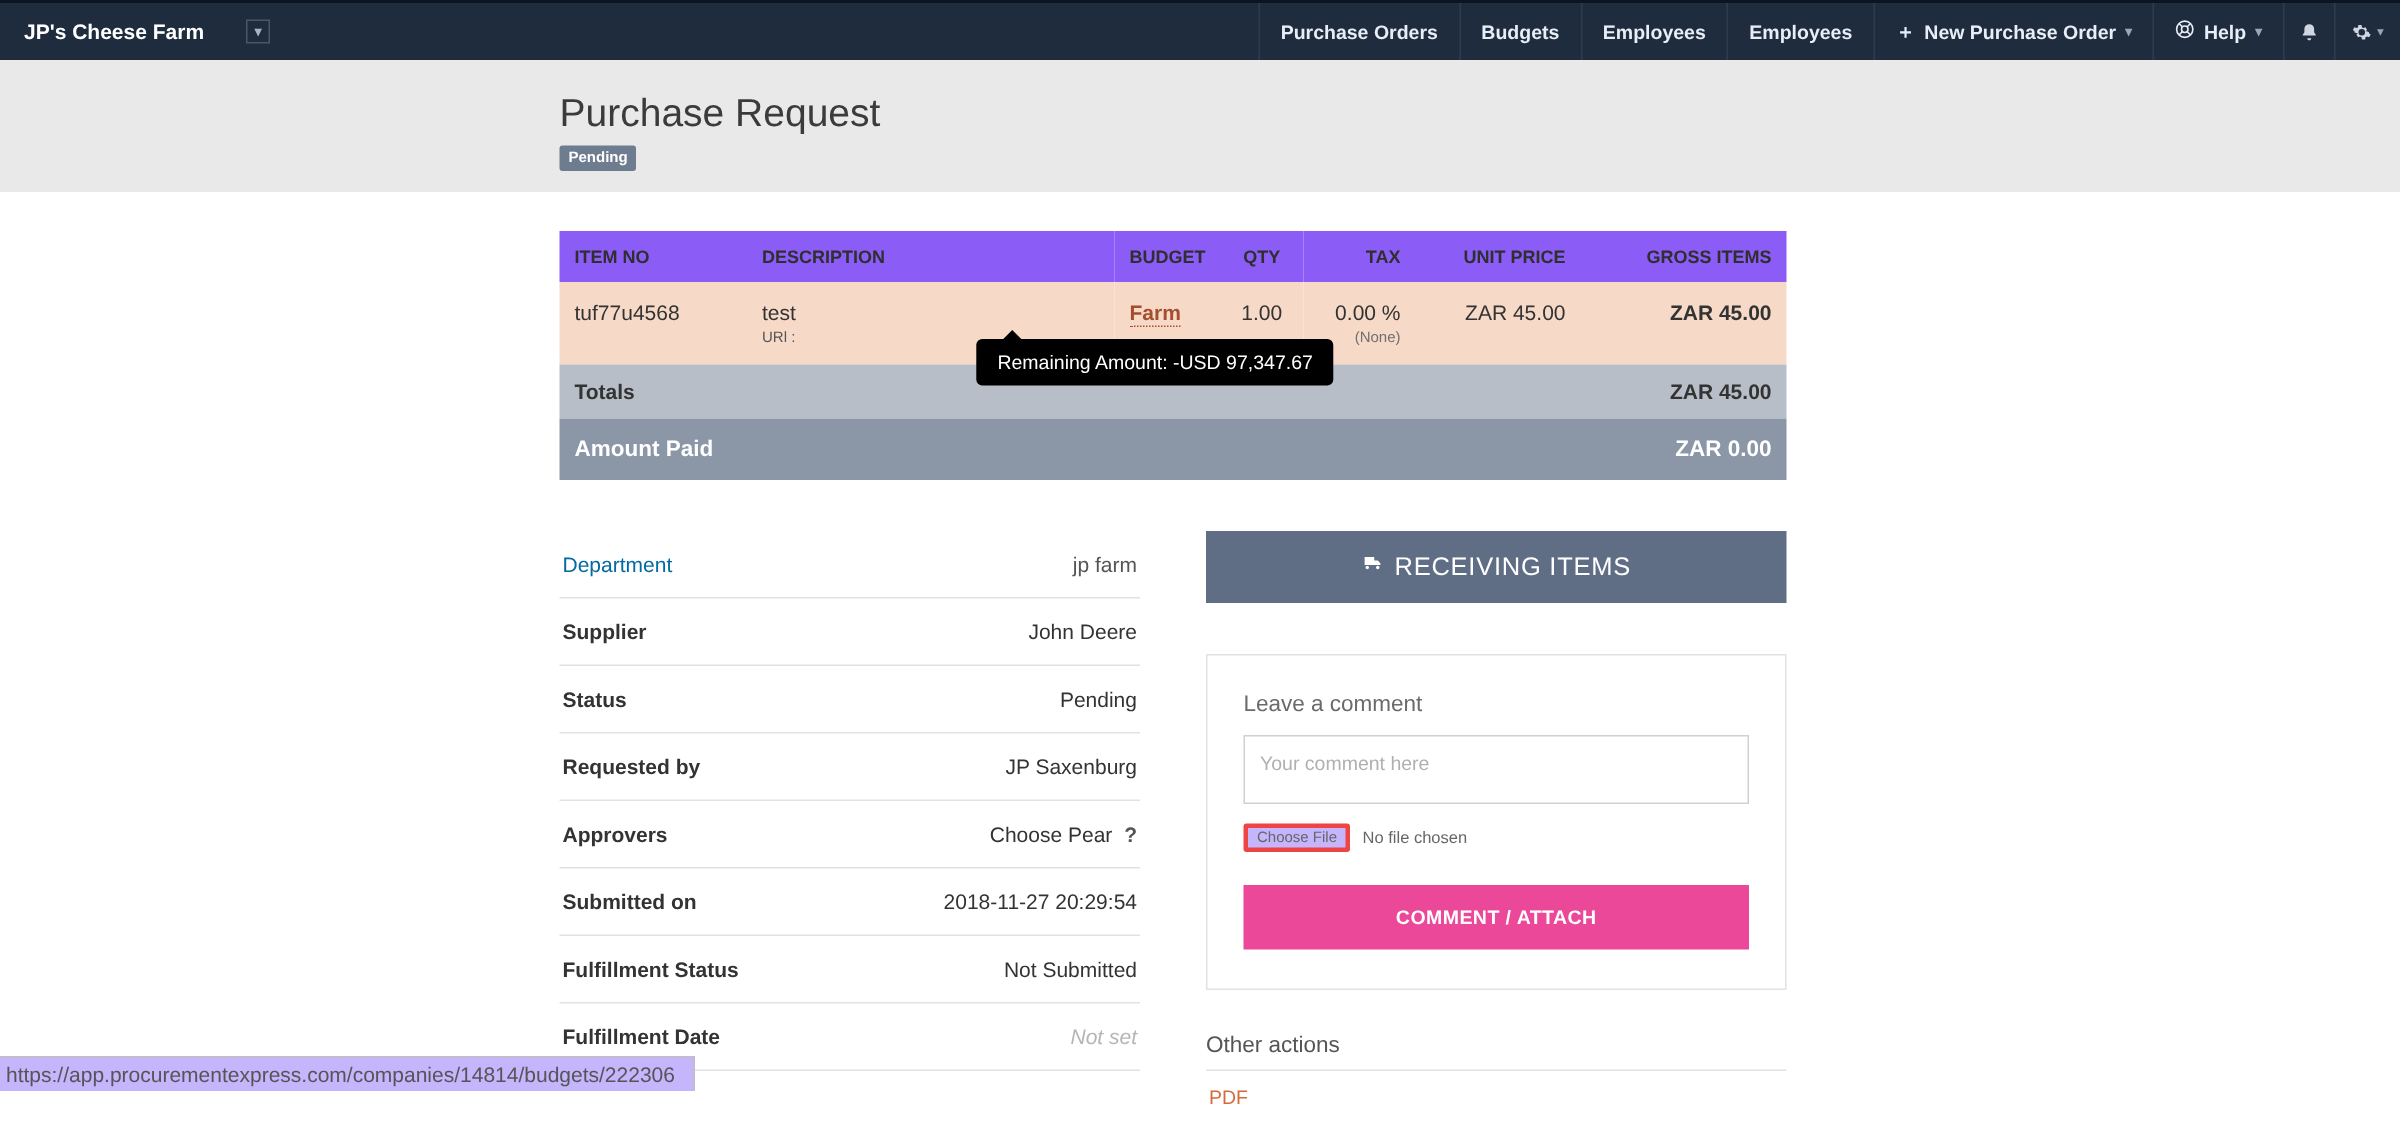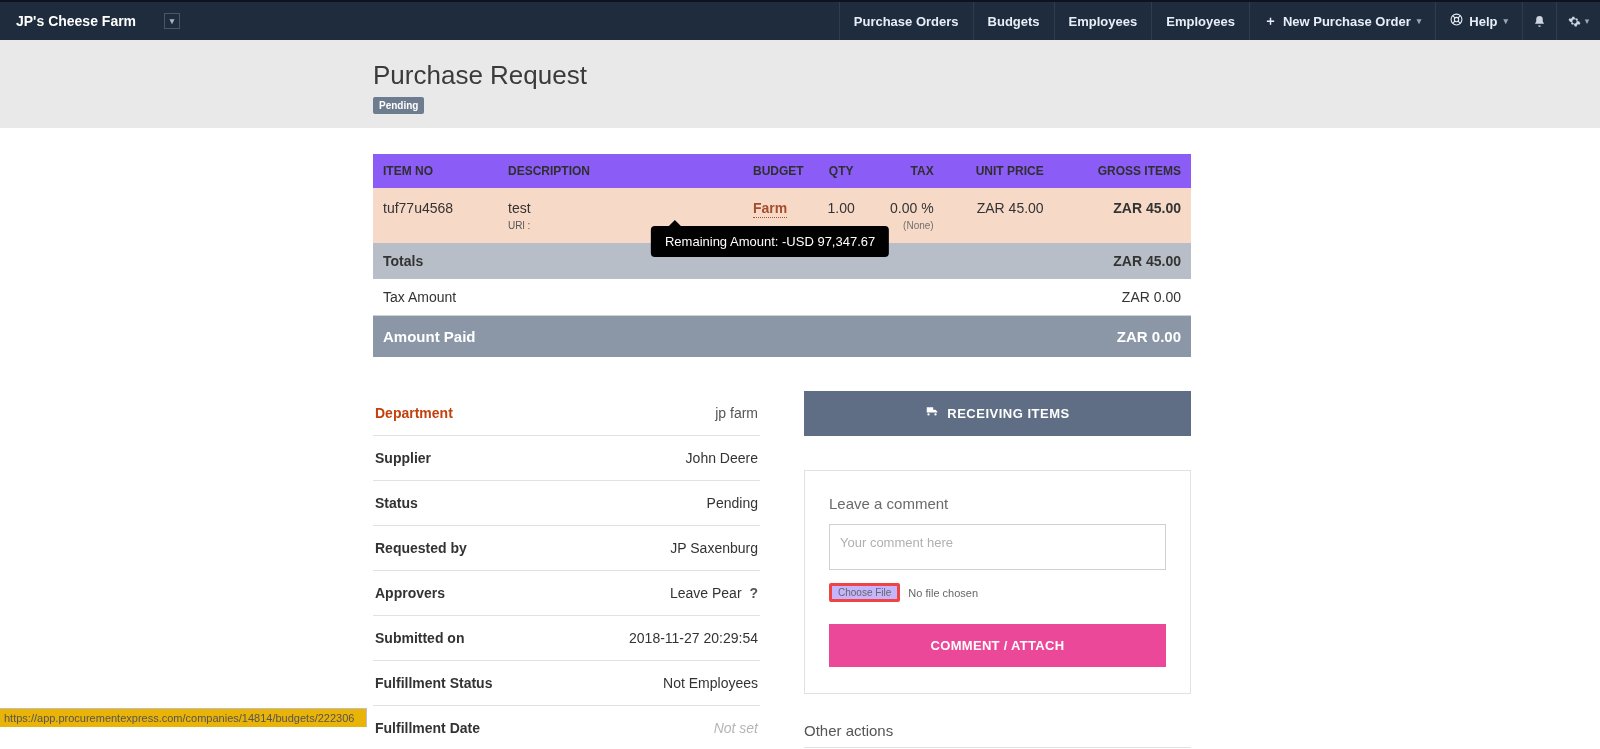--- a/index.html
+++ b/index.html
@@ -54,37 +54,37 @@
   .col-left, .col-right { flex: 1; min-width: 0; }
 
   
   .detail-row { display: flex; justify-content: space-between; align-items: center; padding: 14px 2px; border-bottom: 1px solid #e2e2e2; font-size: 14px; }
   .detail-row .label { color: #333; font-weight: 700; }
   .detail-row .value { color: #333; }
   .detail-row .value.muted { color: #b5b5b5; font-style: italic; }
   .q-mark { font-weight: 700; margin-left: 4px; color: #555; cursor: help; }
 
   
-  .btn-block { display: flex; align-items: center; justify-content: center; gap: 8px; width: 100%; background: #5f6e85; color: #fff; font-weight: 700; font-size: 13px; padding: 14px 0; letter-spacing: .5px; cursor: pointer; }
+  .btn-block { display: flex; align-items: center; justify-content: center; gap: 8px; width: 100%; background: #5f6e85; color: #fff; font-weight: 400; font-size: 17px; padding: 14px 0; letter-spacing: .5px; cursor: pointer; }
   .btn-block svg { width: 14px; height: 14px; fill: #fff; }
 
   .comment-box { border: 1px solid #e2e2e2; padding: 24px 24px 26px; margin-top: 34px; }
   .comment-title { color: #6a6a6a; font-size: 15px; margin-bottom: 12px; }
   .comment-input { width: 100%; height: 46px; border: 1px solid #d0d0d0; padding: 10px 10px; font-size: 13px; color: #333; resize: none; font-family: inherit; }
   .comment-input::placeholder { color: #b0b0b0; }
   .file-row { display: flex; align-items: center; gap: 8px; margin-top: 10px; font-size: 11px; color: #666; }
   .file-btn { font: 10px Arial; padding: 1px 6px; border: 3px solid #ef4444; background: #c4b5fd; border-radius: 2px; cursor: pointer; }
   .btn-comment { display: block; width: 100%; background: #ec4899; color: #fff; font-weight: 700; font-size: 13px; padding: 14px 0; text-align: center; margin-top: 22px; letter-spacing: .3px; cursor: pointer; }
 
   .other-actions { margin-top: 28px; }
   .other-actions h4 { font-size: 15px; color: #555; font-weight: 400; padding-bottom: 8px; border-bottom: 1px solid #e2e2e2; }
   .action-link { display: block; color: #d56a3a; font-size: 13px; padding: 10px 2px 4px; cursor: pointer; }
 
   
-  .url-hint { position: fixed; left: 0; bottom: 22px; background: #eab308; border: 1px solid #c0c0c0; border-left: none; border-bottom: none; padding: 3px 12px 3px 4px; font-size: 11px; color: #555; font-family: Arial; z-index: 50; box-shadow: 0 0 0 rgba(0,0,0,0); }
+  .url-hint { position: fixed; left: 0; bottom: 22px; background: #c4b5fd; border: 1px solid #c0c0c0; border-left: none; border-bottom: none; padding: 3px 12px 3px 4px; font-size: 14px; color: #555; font-family: Arial; z-index: 50; box-shadow: 0 0 0 rgba(0,0,0,0); }
   .bottom-fade { position: fixed; left: 0; right: 0; bottom: 0; height: 24px; pointer-events: none; }
 </style>
 </head>
 <body>
 
 <div class="topnav">
   <div class="topnav-left">
     <div class="company-select">
       <span>JP's Cheese Farm</span>
       <span class="caret-box">▾</span>
@@ -175,63 +175,59 @@
           <span class="tax-main">0.00 %</span>
           <span class="tax-sub">(None)</span>
         </td>
         <td class="cell-right">ZAR 45.00</td>
         <td class="cell-right gross">ZAR 45.00</td>
       </tr>
       <tr class="totals">
         <td colspan="6">Totals</td>
         <td class="cell-right">ZAR 45.00</td>
       </tr>
-      <tr class="tax">
-        <td colspan="6">Tax Amount</td>
-        <td class="cell-right">ZAR 0.00</td>
-      </tr>
       <tr class="paid">
         <td colspan="6">Amount Paid</td>
         <td class="cell-right">ZAR 0.00</td>
       </tr>
     </tbody>
   </table>
 
   <div class="two-col">
     <div class="col-left">
       <div class="detail-row">
-        <span class="label" style="font-weight:700;color:#c2410c">Department</span>
+        <span class="label" style="font-weight:400;color:#0369a1">Department</span>
         <span class="value" style="color:#555">jp farm</span>
       </div>
       <div class="detail-row">
         <span class="label">Supplier</span>
         <span class="value">John Deere</span>
       </div>
       <div class="detail-row">
         <span class="label">Status</span>
         <span class="value">Pending</span>
       </div>
       <div class="detail-row">
         <span class="label">Requested by</span>
         <span class="value">JP Saxenburg</span>
       </div>
       <div class="detail-row">
         <span class="label">Approvers</span>
         <span class="value">
-          <span>Leave Pear</span>
+          <span>Choose Pear</span>
           <span class="q-mark">?</span>
         </span>
       </div>
       <div class="detail-row">
         <span class="label">Submitted on</span>
         <span class="value">2018-11-27 20:29:54</span>
       </div>
       <div class="detail-row">
         <span class="label">Fulfillment Status</span>
-        <span class="value">Not Employees</span>
+        <span class="value">Not Submitted</span>
       </div>
       <div class="detail-row">
         <span class="label">Fulfillment Date</span>
         <span class="value muted">Not set</span>
       </div>
 
     </div>
 
     <div class="col-right">
       <div class="btn-block">

